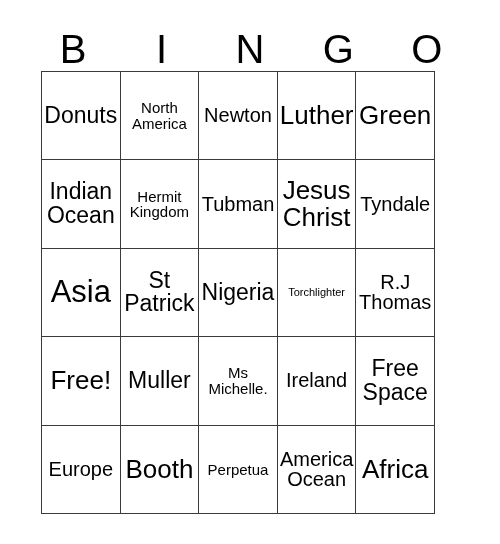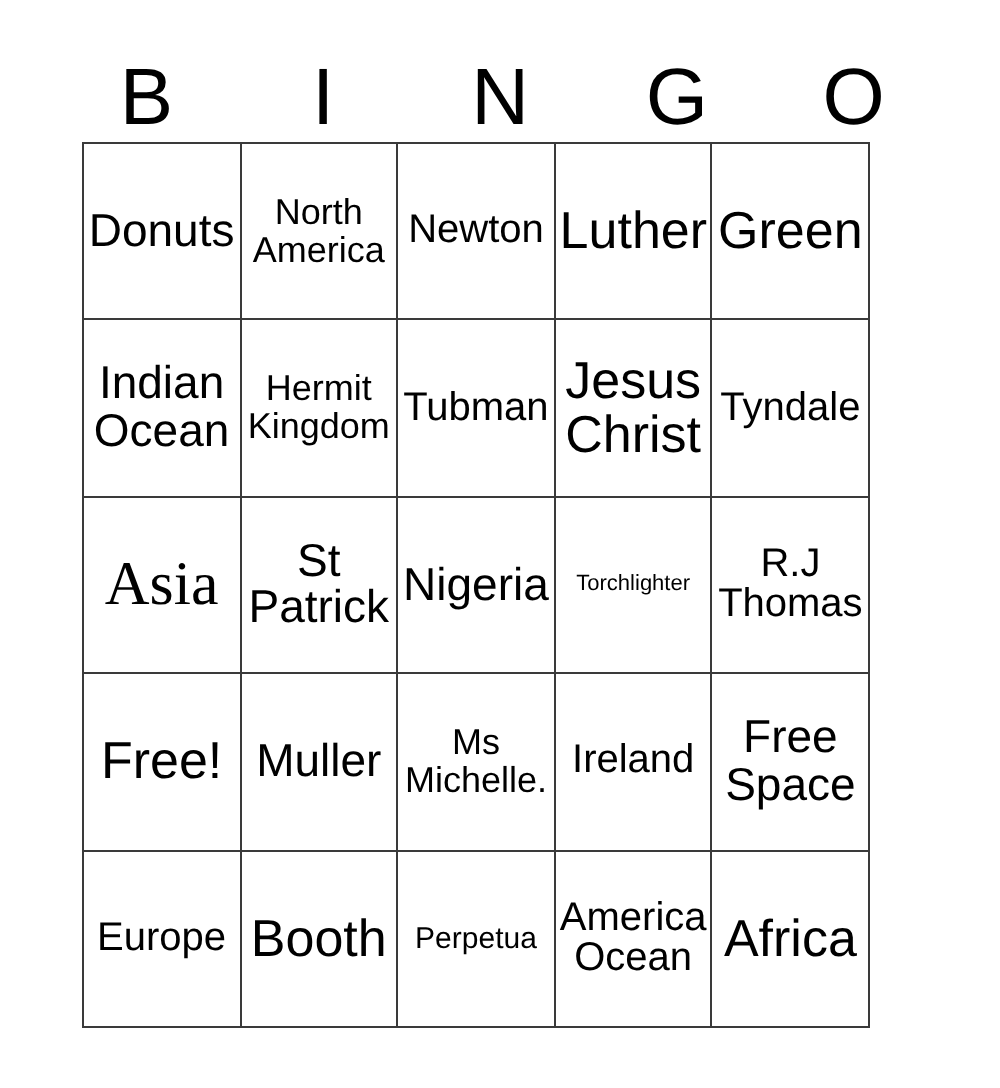--- a/index.html
+++ b/index.html
@@ -72,25 +72,25 @@
   }
   .cell-text {
     display: block;
     width: 100%;
     line-height: 1.04;
     word-break: normal;
     white-space: pre-line;
   }
 
   
-  .fs-xxl .cell-text { font-size: 31px; font-family: Liberation Serif, serif; }
+  .fs-xxl .cell-text { font-size: 31px; }
   .fs-xl  .cell-text { font-size: 26px; }
   .fs-l   .cell-text { font-size: 23px; }
   .fs-m   .cell-text { font-size: 20px; }
-  .fs-s   .cell-text { font-size: 18px; }
+  .fs-s   .cell-text { font-size: 15px; }
   .fs-xs  .cell-text { font-size: 15px; }
   .fs-xxs .cell-text { font-size: 11px; }
 </style>
 </head>
 <body>
 
 <div id="bingo-card">
 
   <div id="header-row">
     <div class="header-letter">B</div>

